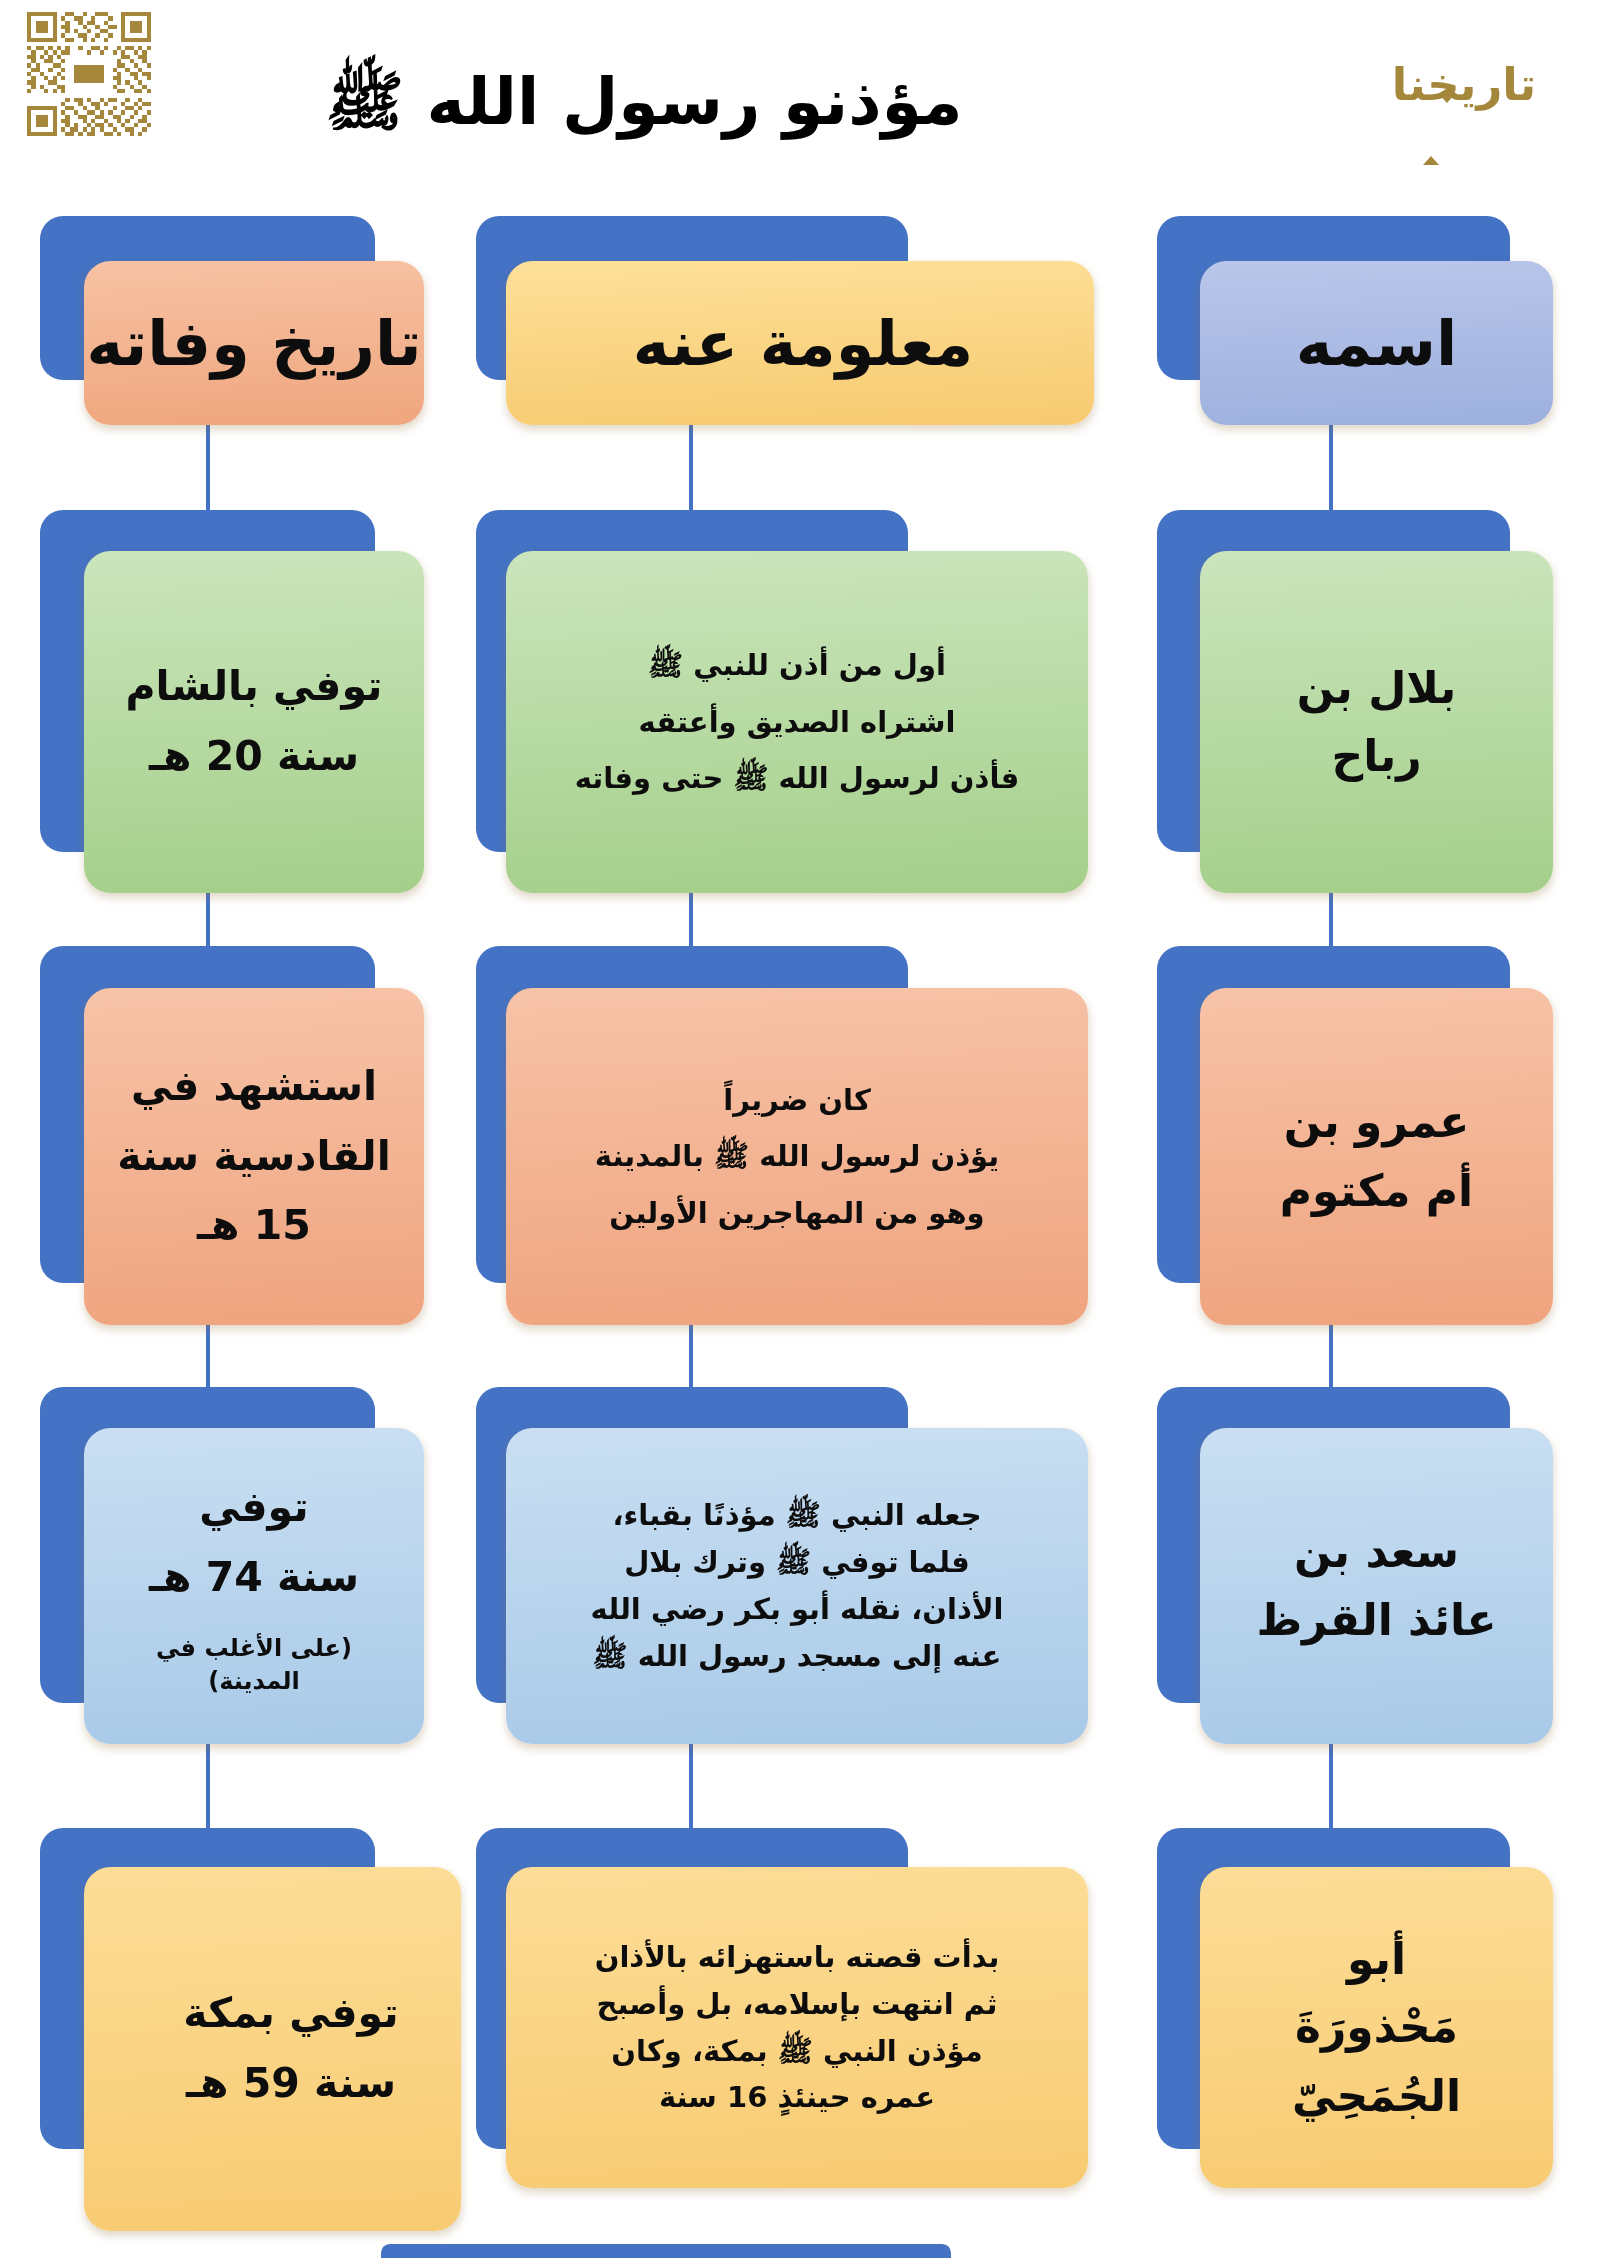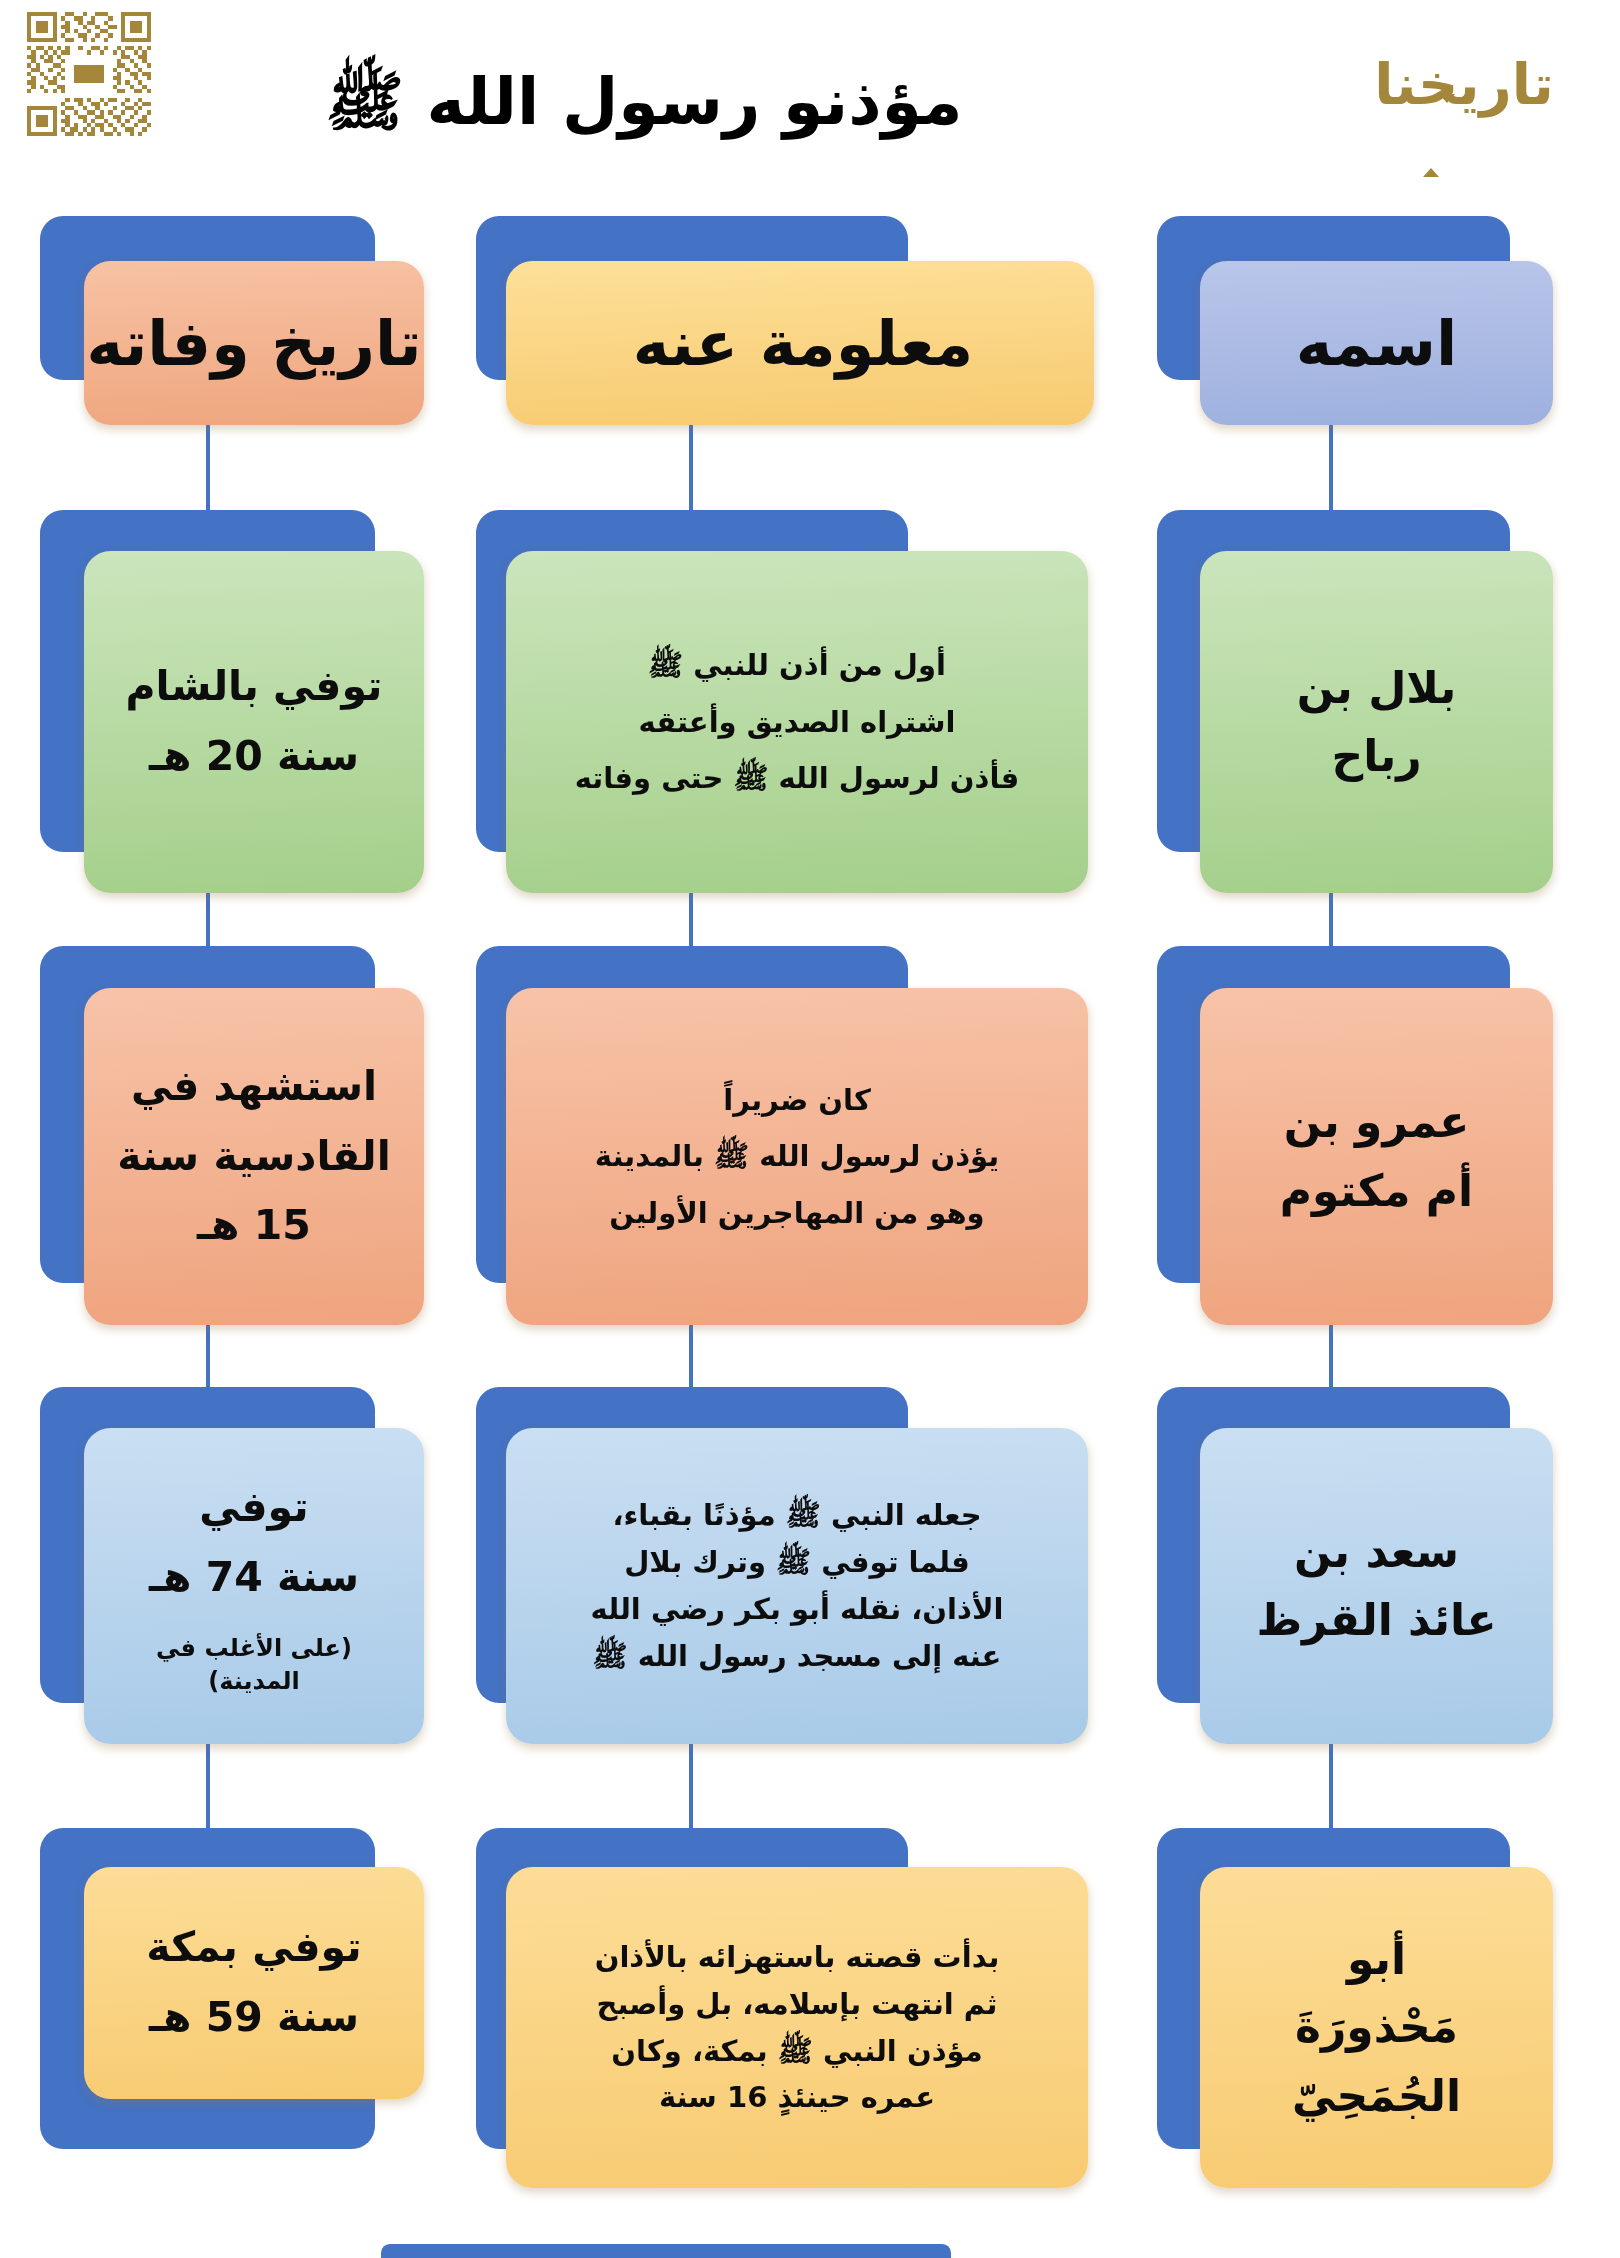--- a/index.html
+++ b/index.html
@@ -36,21 +36,21 @@
   
   .title{
     position:absolute;left:256px;top:44px;width:776px;height:132px;z-index:3;
     display:flex;align-items:center;justify-content:center;direction:rtl;
     font-size:65px;font-weight:bold;color:#000;
   }
   
   .brand{
     position:absolute;left:1323px;top:26.5px;width:282px;height:115px;z-index:3;
     display:flex;align-items:center;justify-content:center;direction:rtl;
-    font-size:56px;font-weight:bold;color:#A5873B;letter-spacing:1.8px;
+    font-size:45px;font-weight:bold;color:#A5873B;letter-spacing:1.8px;
   }
   .hourglass{position:absolute;left:132px;top:76px;width:0;height:0;z-index:4;}
   .hourglass .tri-top{
     width:0;height:0;border-left:8px solid transparent;border-right:8px solid transparent;
     border-top:9.7px solid #A5873B;
   }
   .hourglass .tri-bottom{
     width:0;height:0;border-left:8px solid transparent;border-right:8px solid transparent;
     border-bottom:9.7px solid #A5873B;
   }
@@ -321,19 +321,19 @@
 مَحْذورَةَ
 الجُمَحِيّ</div>
 
   <div class="sh" style="left:476px;top:1828px;width:432px;height:321px;"></div>
   <div class="bx g-yellow f-info lh-mid" style="left:506px;top:1867px;width:582px;height:321px;">بدأت قصته باستهزائه بالأذان
 ثم انتهت بإسلامه، بل وأصبح
 مؤذن النبي ﷺ بمكة، وكان
 عمره حينئذٍ 16 سنة</div>
 
   <div class="sh" style="left:40px;top:1828px;width:335px;height:321px;"></div>
-  <div class="bx g-yellow f-death" style="left:84px;top:1867px;width:340px;height:232px;">توفي بمكة
+  <div class="bx g-yellow f-death" style="left:84px;top:1867px;width:340px;height:364px;padding-left:37px;">توفي بمكة
 سنة 59 هـ</div>
 
   <div class="cutoff"></div>
 
 </div>
 
 
 </body></html>

